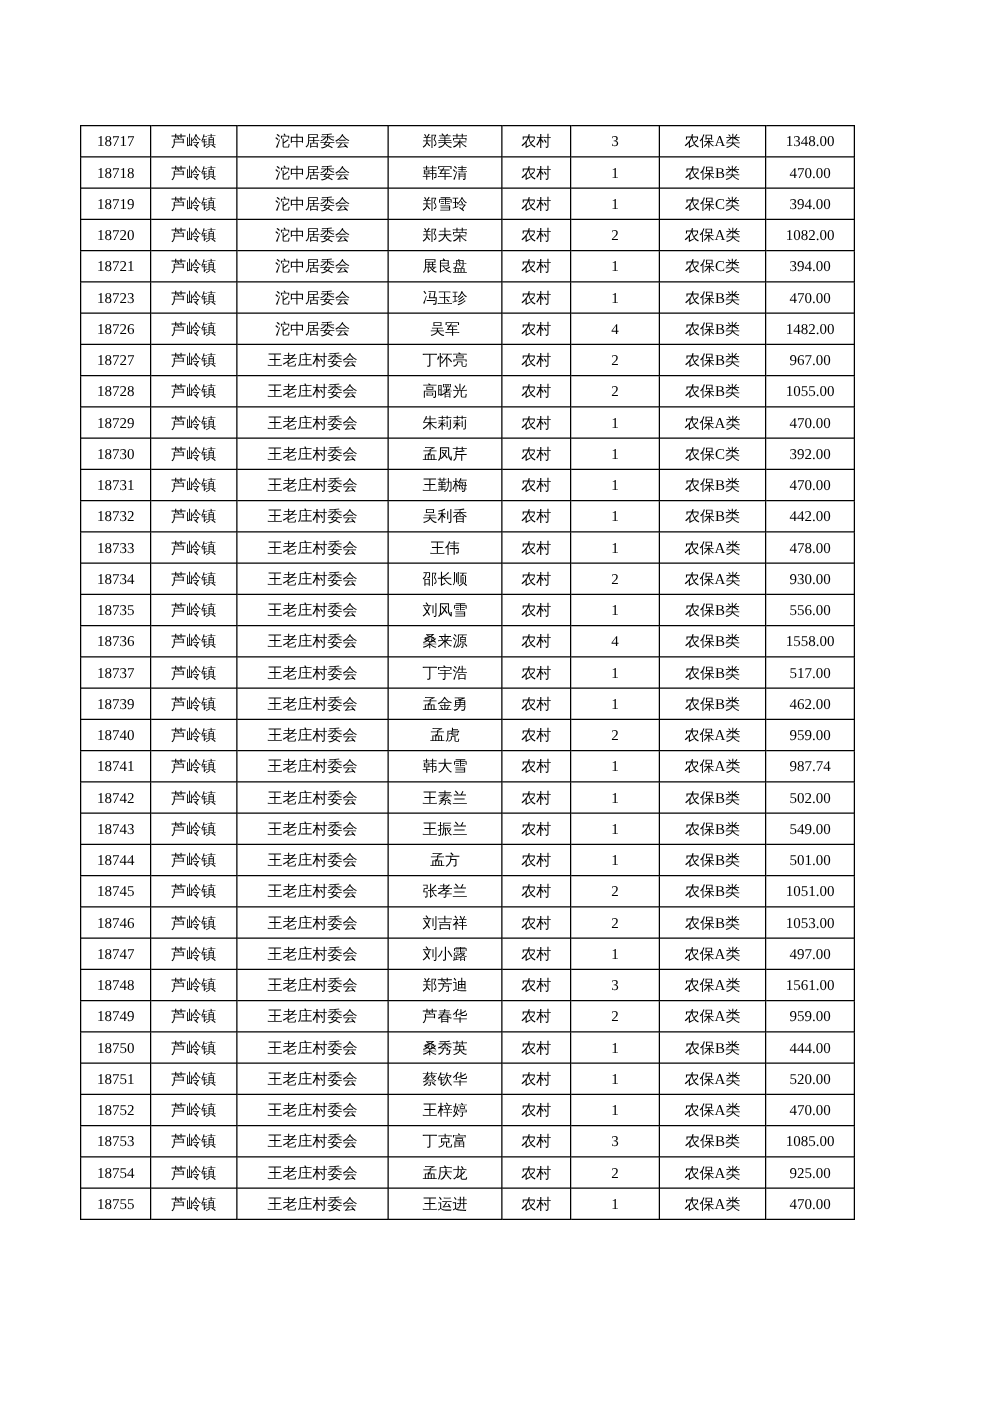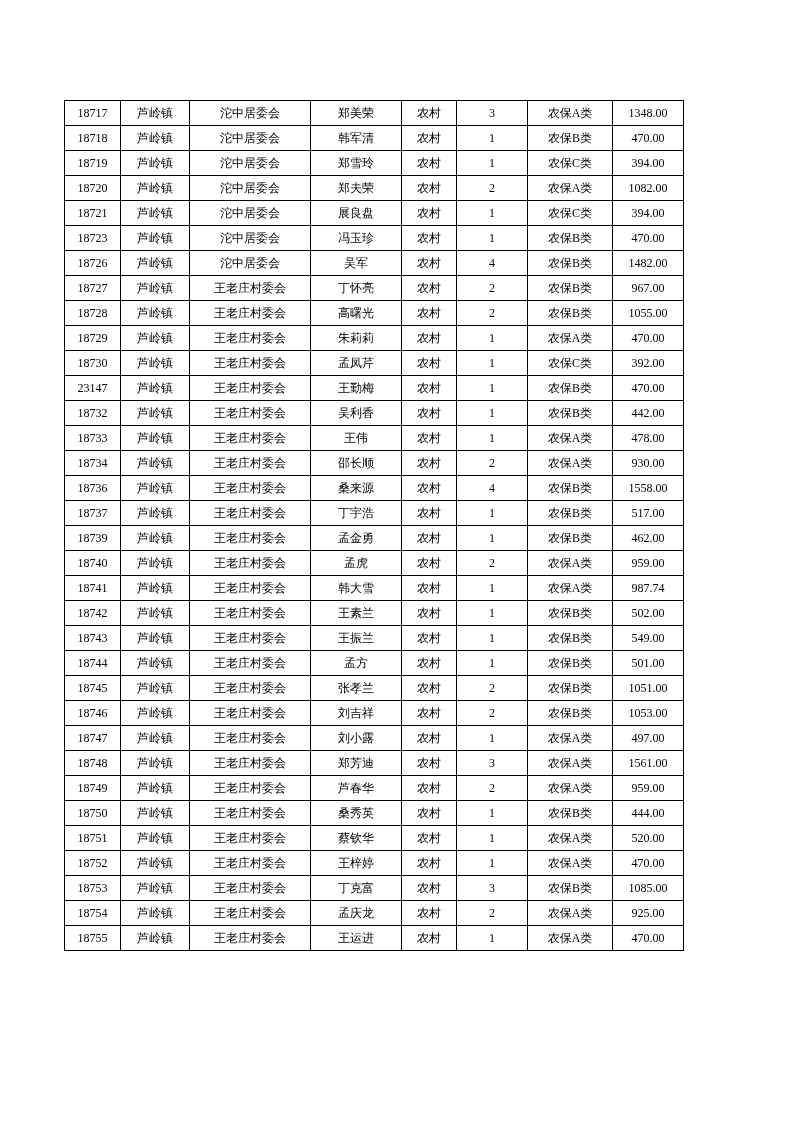--- a/index.html
+++ b/index.html
@@ -153,21 +153,21 @@
           <td class="col-id">18730</td>
           <td class="col-town">芦岭镇</td>
           <td class="col-village">王老庄村委会</td>
           <td class="col-name">孟凤芹</td>
           <td class="col-type">农村</td>
           <td class="col-count">1</td>
           <td class="col-category">农保C类</td>
           <td class="col-amount">392.00</td>
         </tr>
         <tr>
-          <td class="col-id">23147</td>
+          <td class="col-id">18731</td>
           <td class="col-town">芦岭镇</td>
           <td class="col-village">王老庄村委会</td>
           <td class="col-name">王勤梅</td>
           <td class="col-type">农村</td>
           <td class="col-count">1</td>
           <td class="col-category">农保B类</td>
           <td class="col-amount">470.00</td>
         </tr>
         <tr>
           <td class="col-id">18732</td>
@@ -191,20 +191,30 @@
         </tr>
         <tr>
           <td class="col-id">18734</td>
           <td class="col-town">芦岭镇</td>
           <td class="col-village">王老庄村委会</td>
           <td class="col-name">邵长顺</td>
           <td class="col-type">农村</td>
           <td class="col-count">2</td>
           <td class="col-category">农保A类</td>
           <td class="col-amount">930.00</td>
+        </tr>
+        <tr>
+          <td class="col-id">18735</td>
+          <td class="col-town">芦岭镇</td>
+          <td class="col-village">王老庄村委会</td>
+          <td class="col-name">刘风雪</td>
+          <td class="col-type">农村</td>
+          <td class="col-count">1</td>
+          <td class="col-category">农保B类</td>
+          <td class="col-amount">556.00</td>
         </tr>
         <tr>
           <td class="col-id">18736</td>
           <td class="col-town">芦岭镇</td>
           <td class="col-village">王老庄村委会</td>
           <td class="col-name">桑来源</td>
           <td class="col-type">农村</td>
           <td class="col-count">4</td>
           <td class="col-category">农保B类</td>
           <td class="col-amount">1558.00</td>

